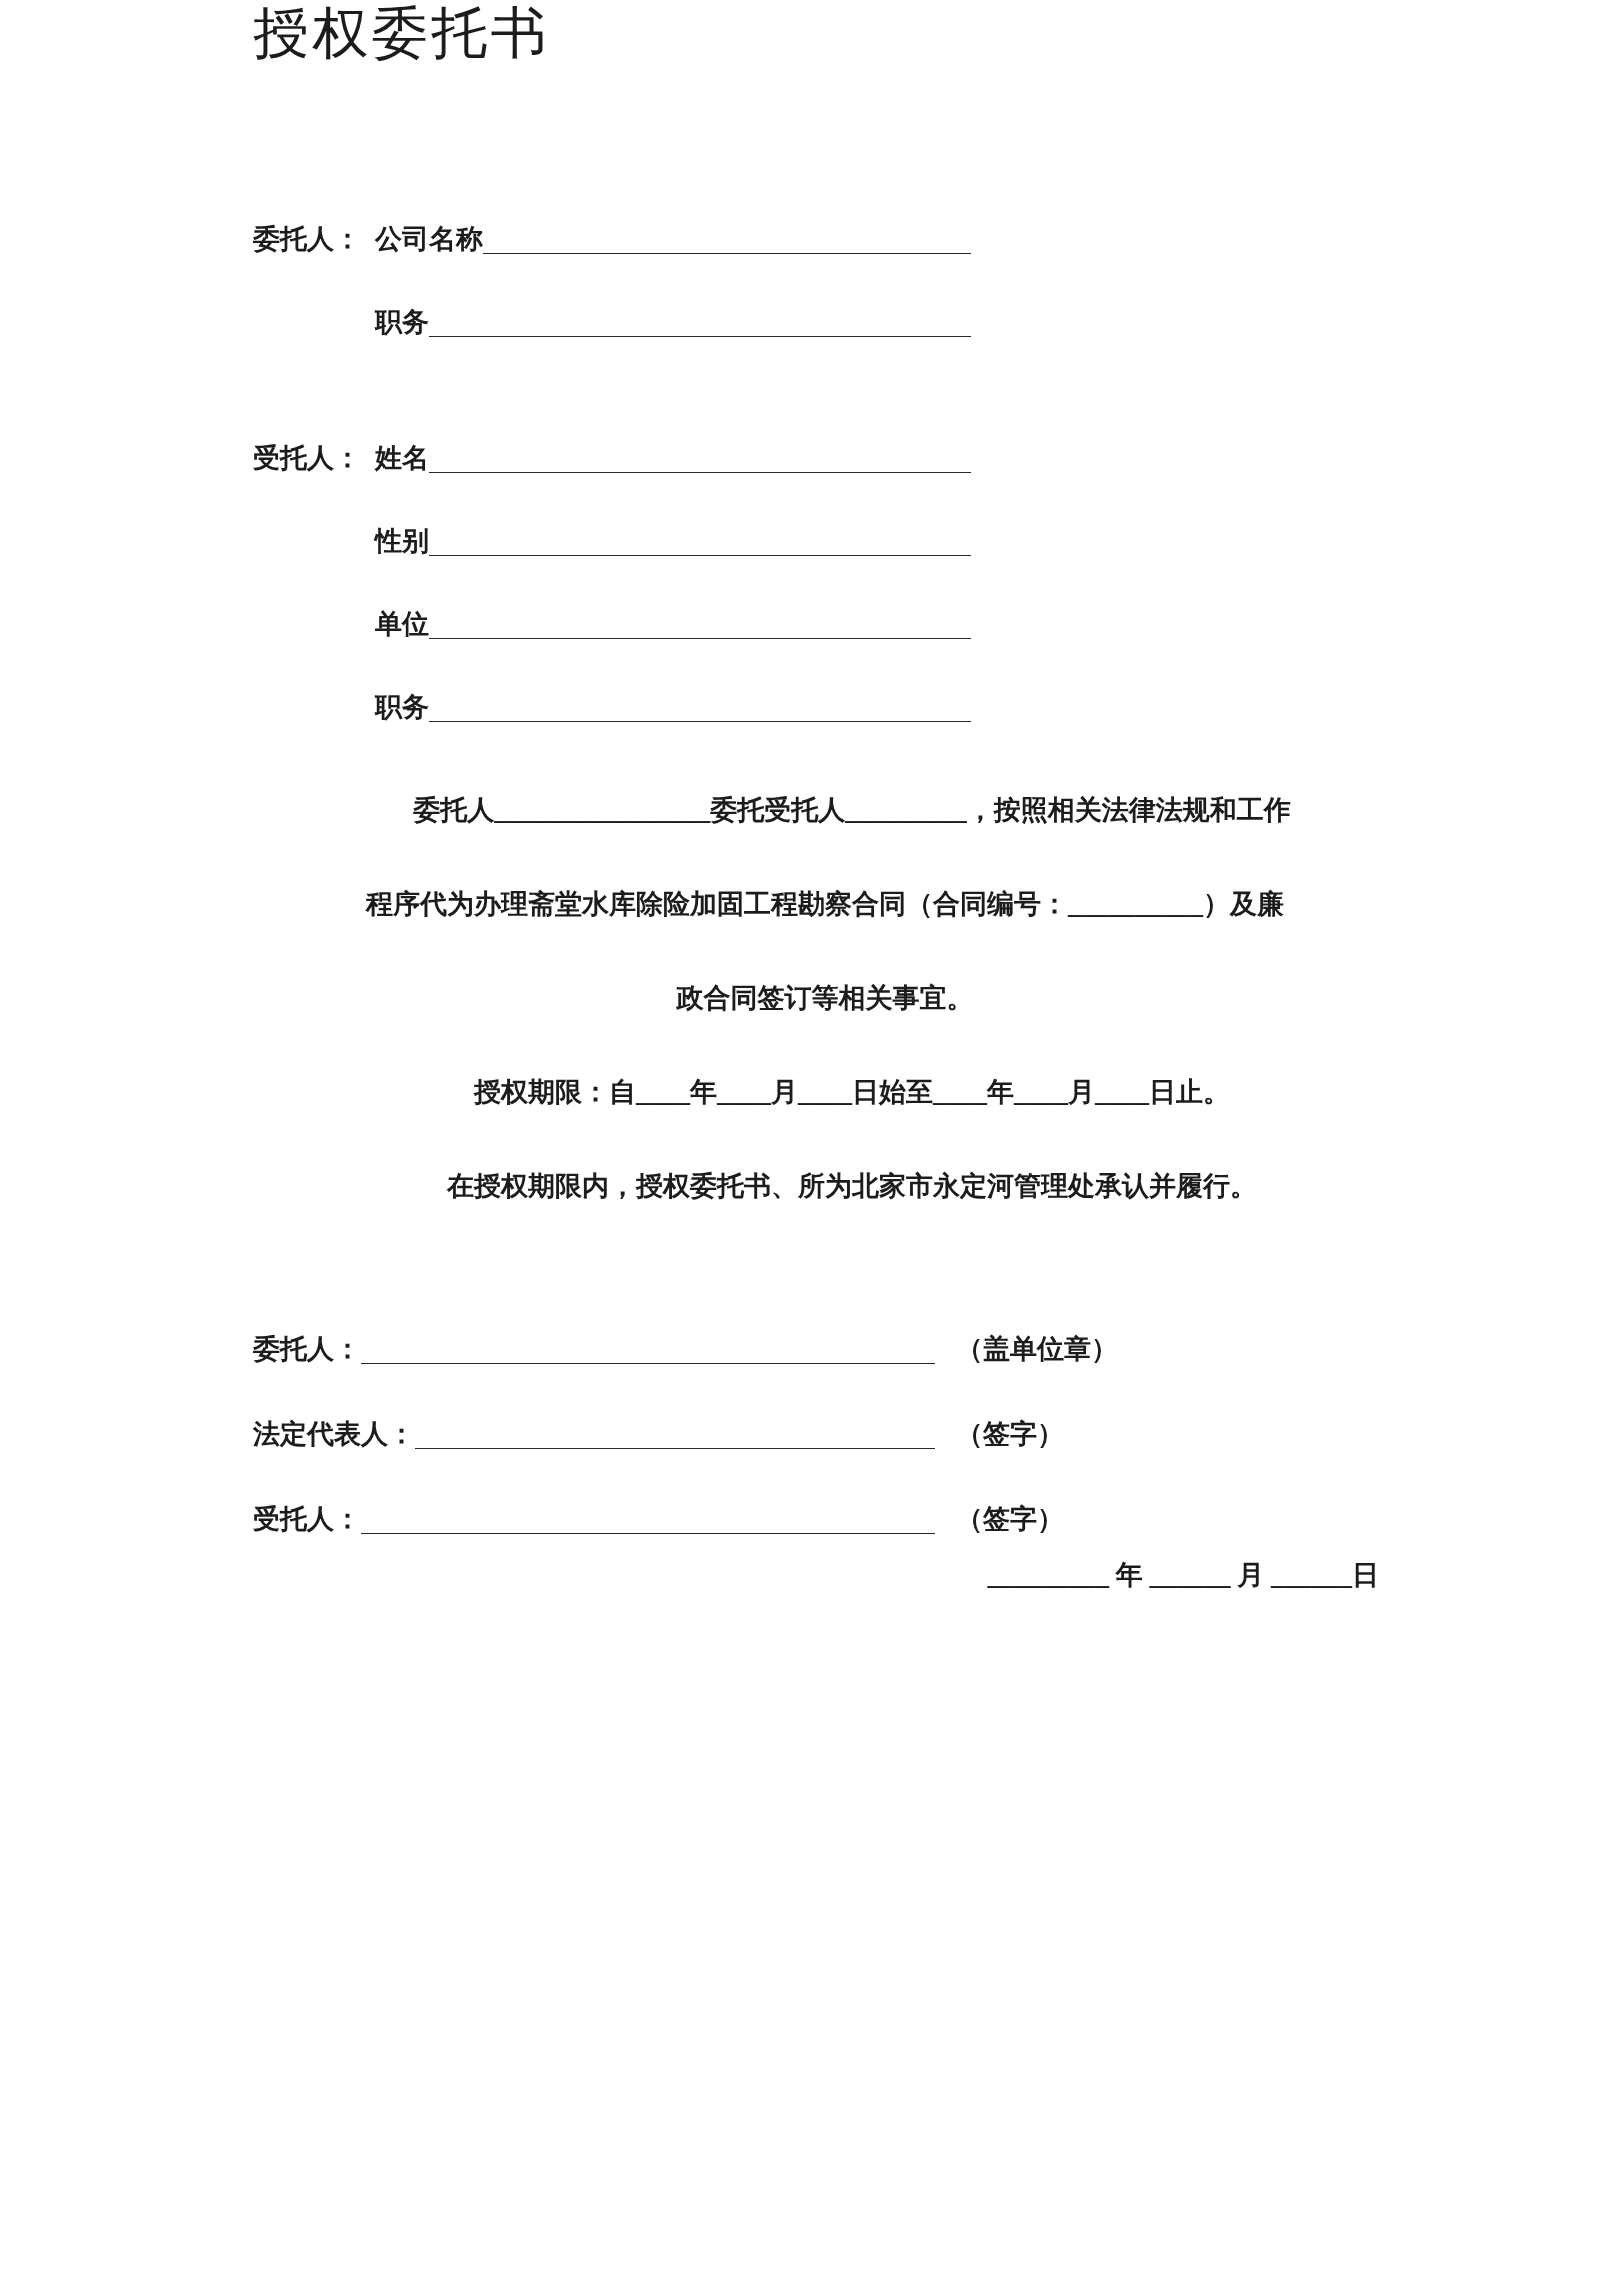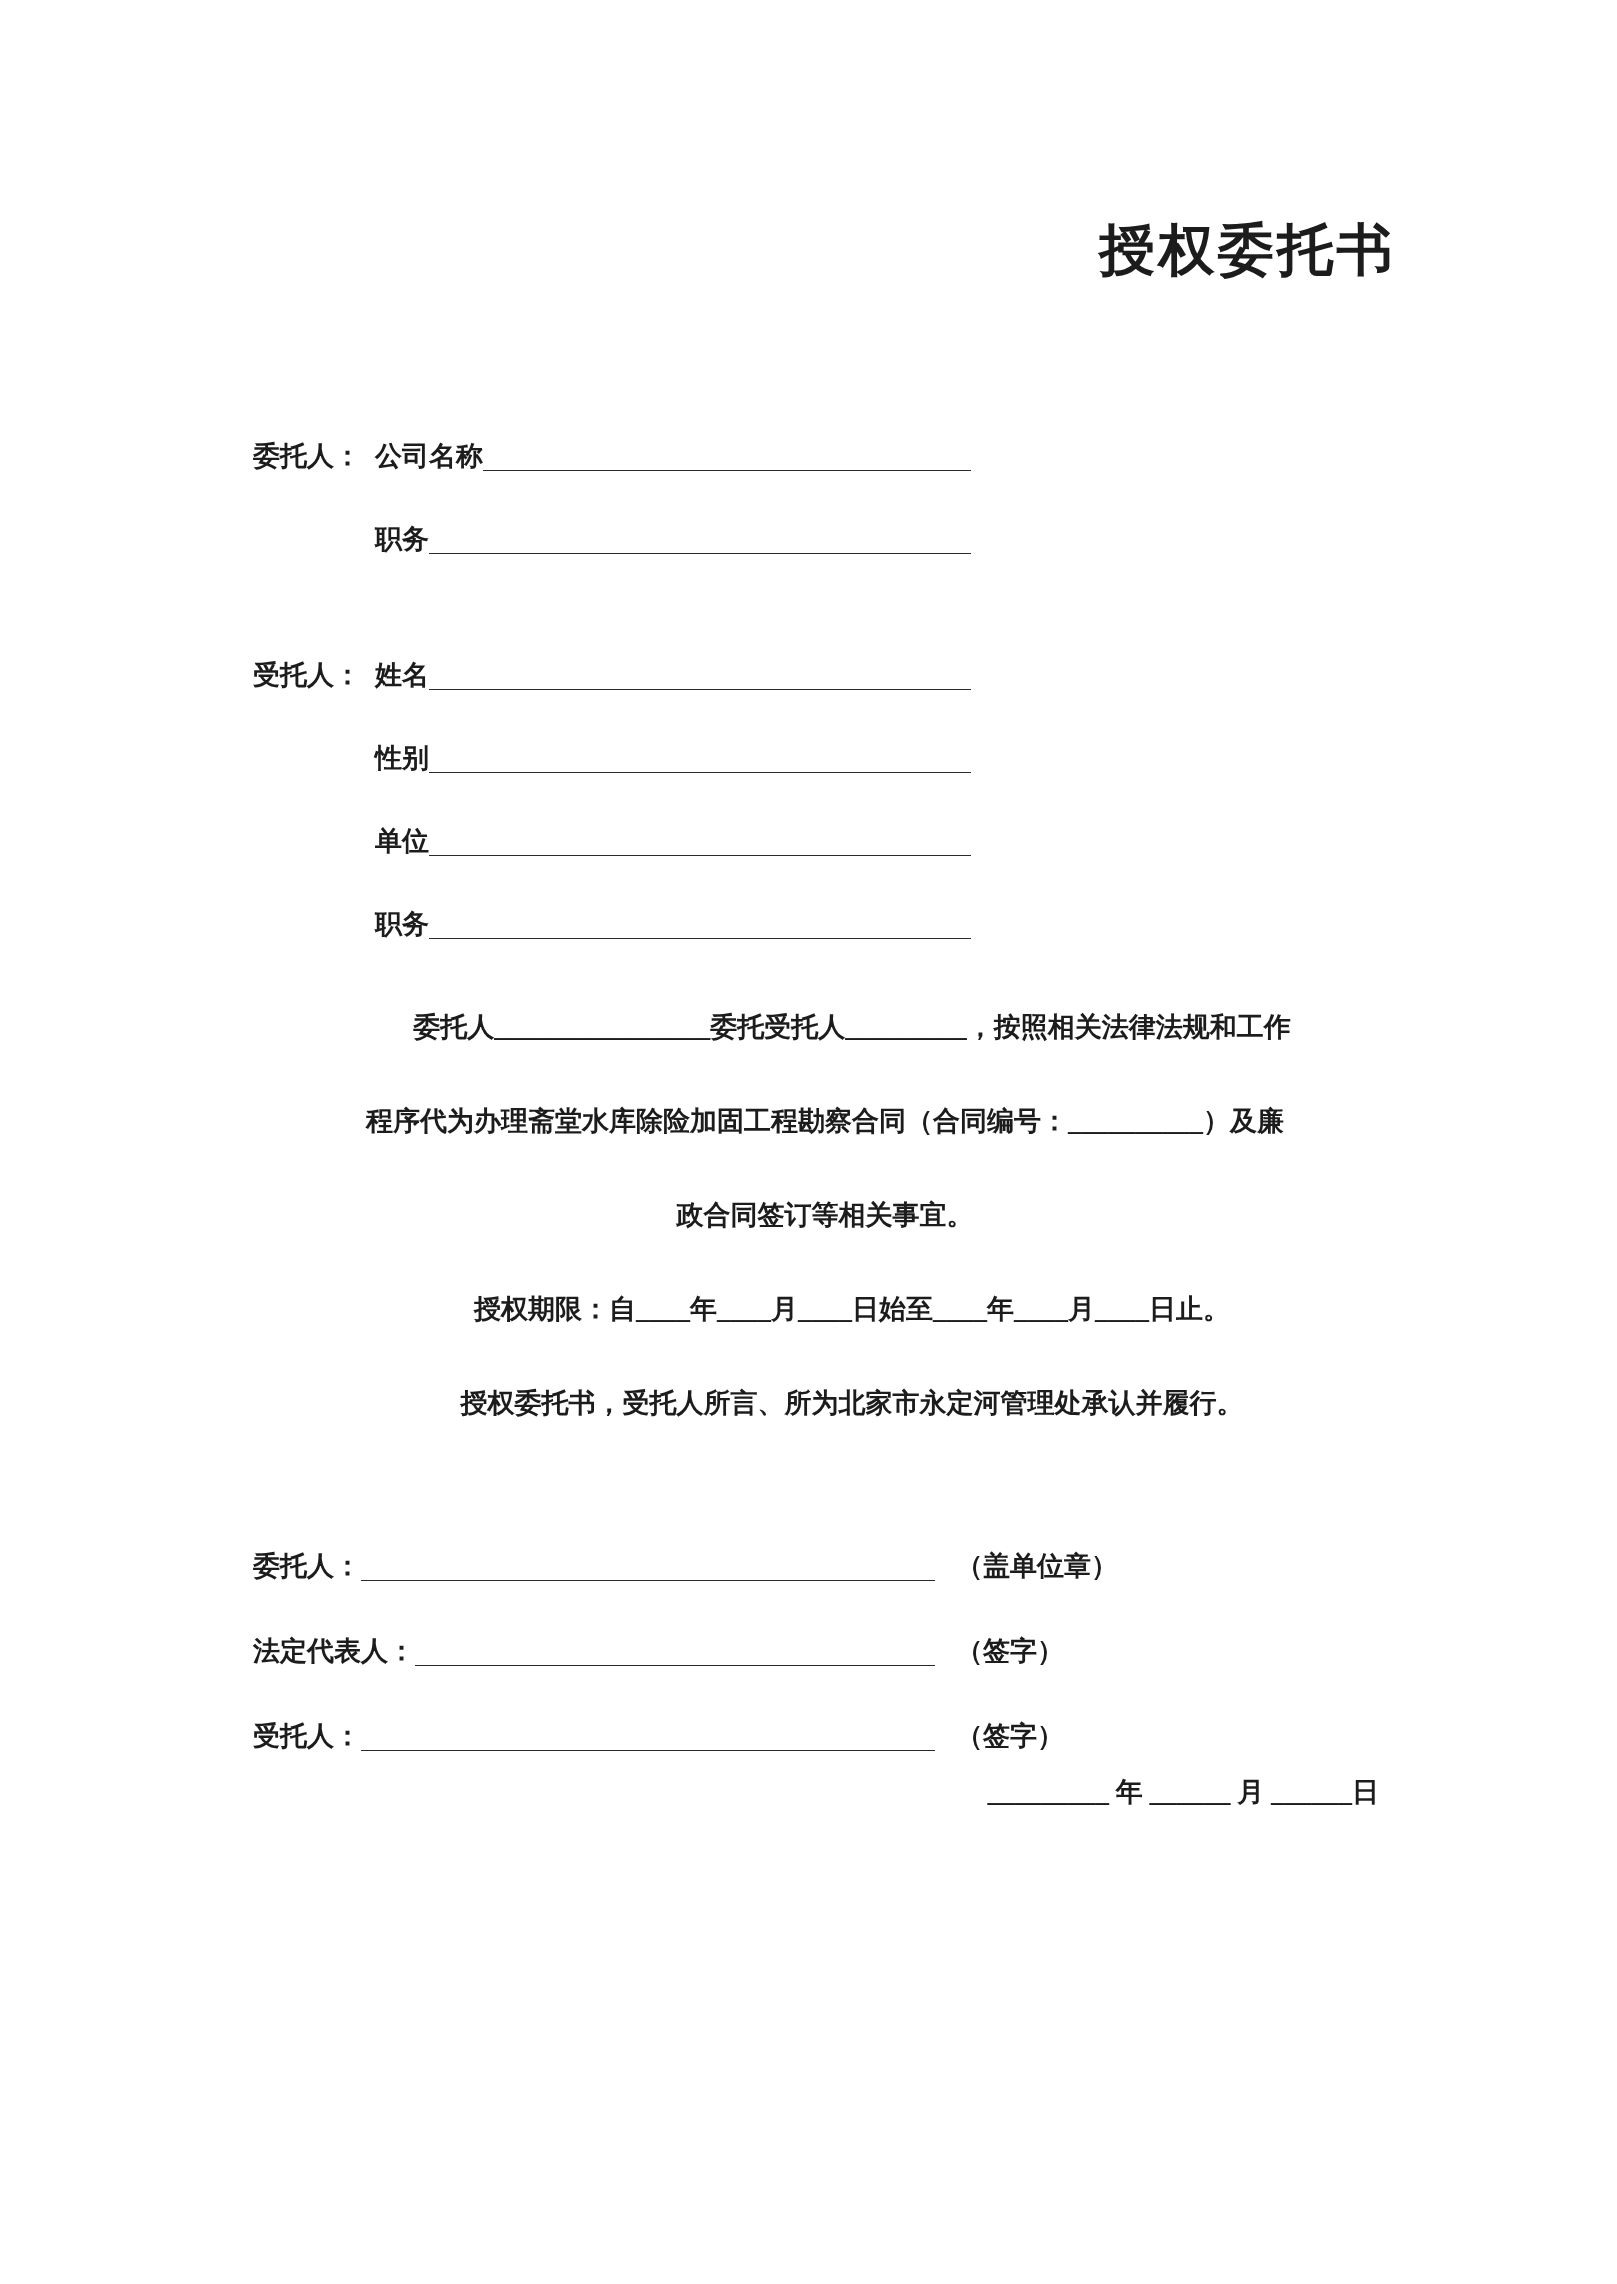--- a/index.html
+++ b/index.html
@@ -14,24 +14,23 @@
     overflow: hidden;
   }
   .page {
     width: 1617px;
     min-height: 2284px;
     padding: 0 221px 0 253px;
     background: #ffffff;
   }
   .title {
     margin: 0;
-    padding-top: 217px;
-    text-align: right;
+    text-align: left;
     font-size: 56px;
-    font-weight: 700;
+    font-weight: 400;
     letter-spacing: 3.4px;
     line-height: 1.2;
   }
 
   
   .group { width: 718px; }
   .group-principal { margin-top: 107px; }
   .group-agent { margin-top: 53px; }
   .field-row {
     display: flex;
@@ -129,21 +128,21 @@
       <span class="flabel">职务</span>
       <span class="blank"></span>
     </div>
   </section>
 
   <div class="body-text">
     <p class="indent">委托人________________委托受托人_________，按照相关法律法规和工作</p>
     <p>程序代为办理斋堂水库除险加固工程勘察合同（合同编号：__________）及廉</p>
     <p>政合同签订等相关事宜。</p>
     <p class="indent">授权期限：自____年____月____日始至____年____月____日止。</p>
-    <p class="indent">授权委托书，受托人所言、所为北家市永定河管理处承认并履行。</p>
+    <p class="indent">在授权期限内，授权委托书、所为北家市永定河管理处承认并履行。</p>
   </div>
 
   <div class="sig-block">
     <div class="sig-row">
       <span class="sig-left">
         <span class="sig-label">委托人：</span>
         <span class="blank"></span>
       </span>
       <span class="sig-suffix">（盖单位章）</span>
     </div>

